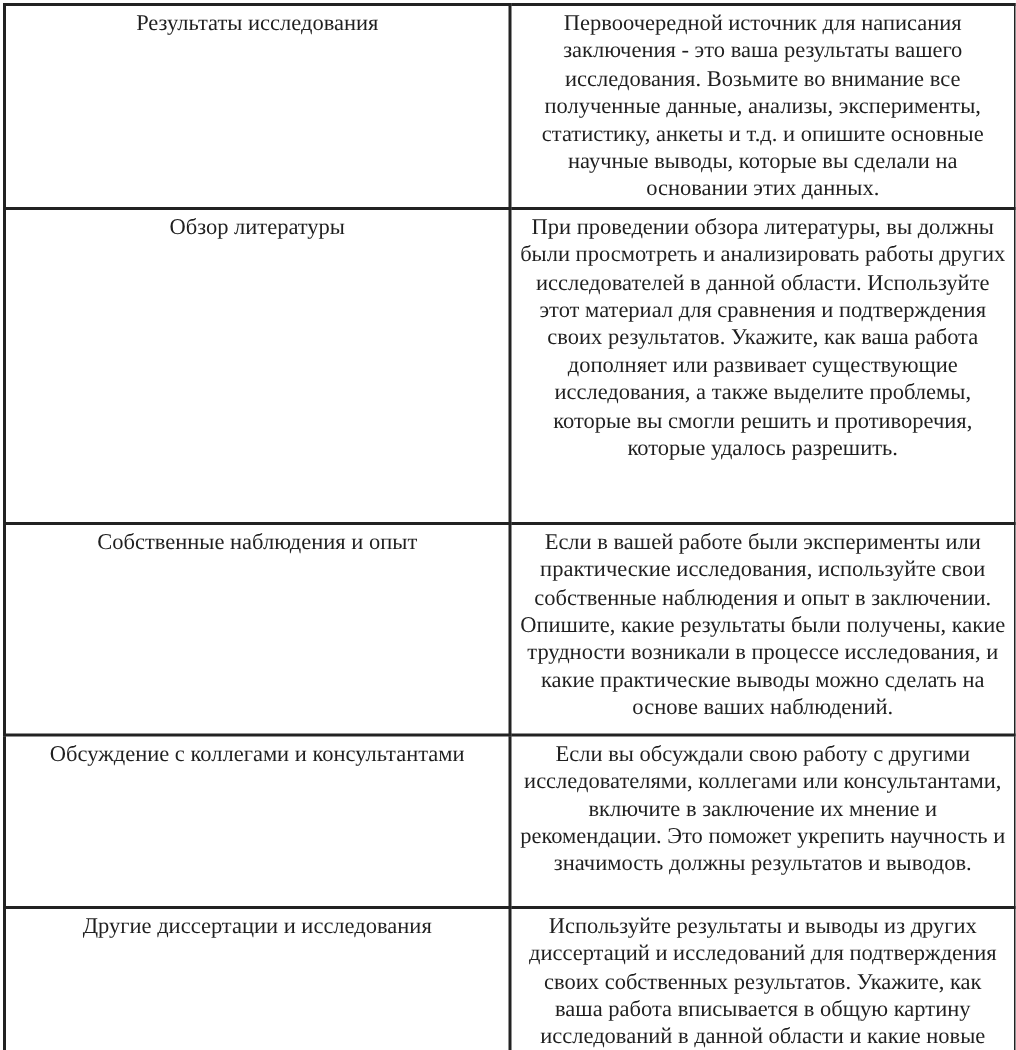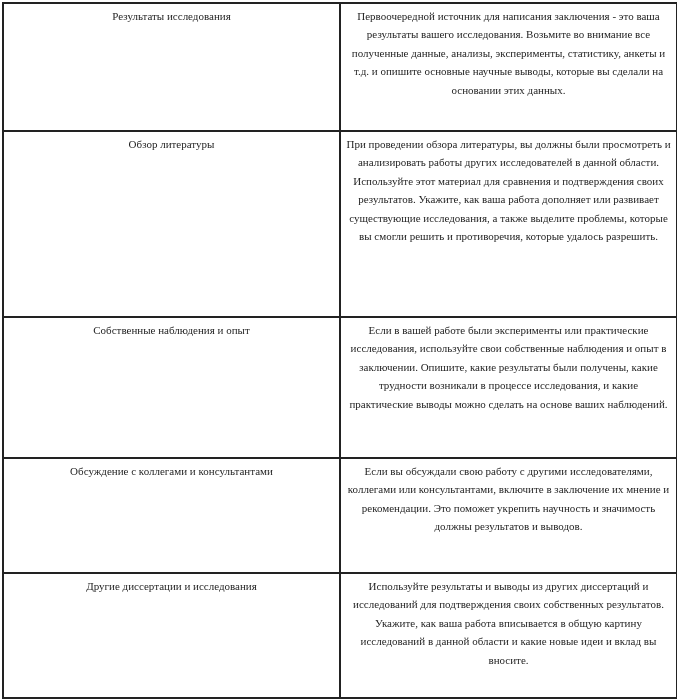--- a/index.html
+++ b/index.html
@@ -23,29 +23,29 @@
   table.doc-table {
     border-collapse: collapse;
     table-layout: fixed;
     width: 674px;
     margin: 2px 1px 0 2px;
   }
   table.doc-table td {
     border: 2px solid var(--border-color);
     vertical-align: top;
     text-align: center;
-    font-size: 11px;
+    font-size: 15px;
     line-height: 18.4px;
     padding: 3px 5px 2px;
     overflow: hidden;
   }
   col.col-source { width: 337px; }
   col.col-desc  { width: 337px; }
   tr.row-0 { height: 128px; }
-  tr.row-1 { height: 186px; }
+  tr.row-1 { height: 210px; }
   tr.row-2 { height: 141px; }
   tr.row-3 { height: 115px; margin-left: 28px; }
   tr.row-4 { height: 125px; }
 </style>
 </head>
 <body>
 
 <table class="doc-table">
   <colgroup>
     <col class="col-source">

